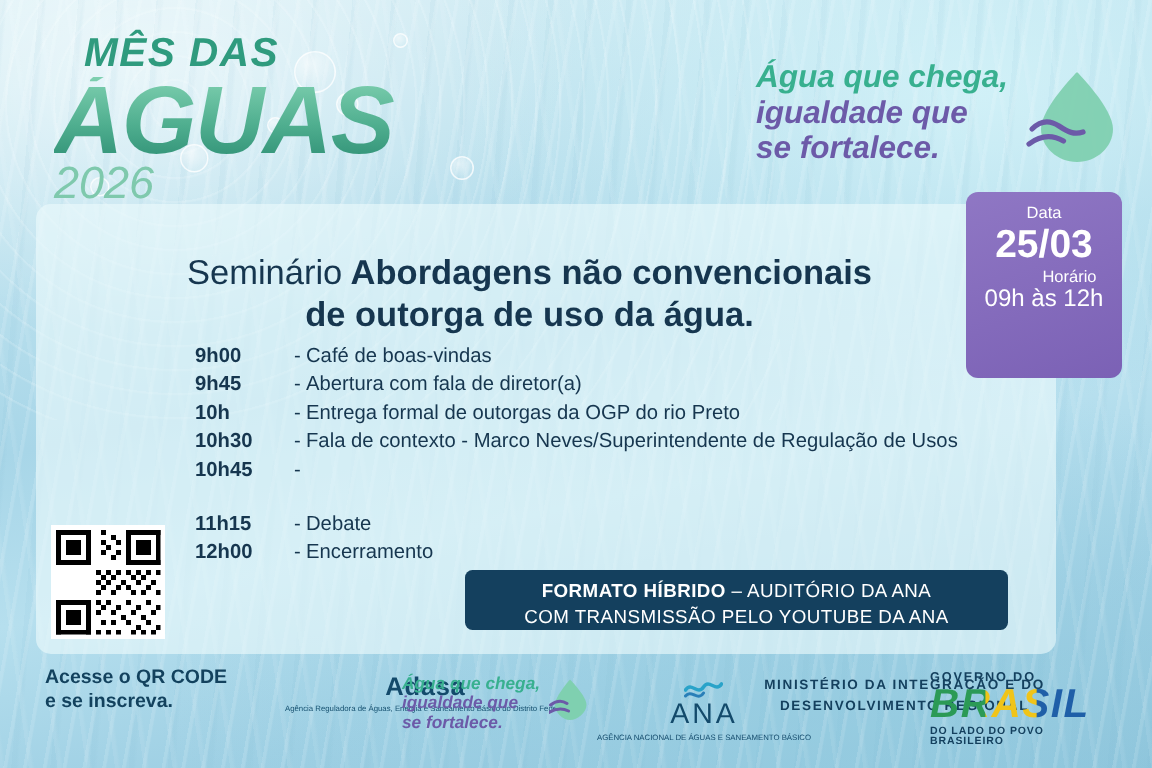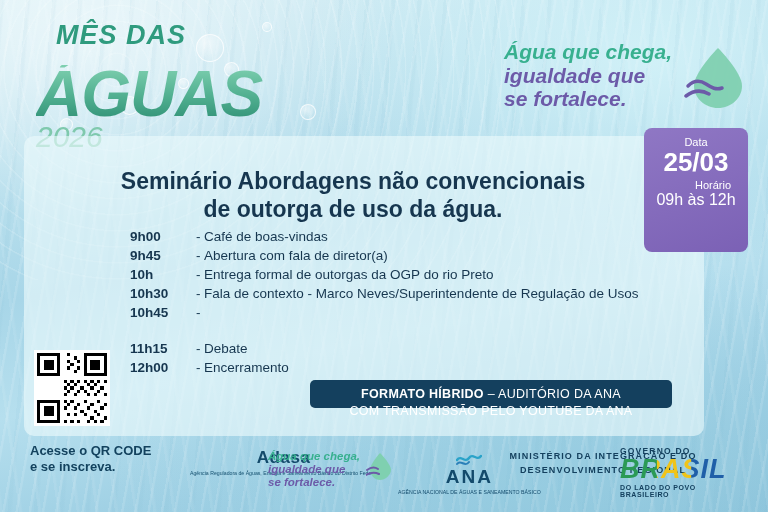--- a/index.html
+++ b/index.html
@@ -70,21 +70,21 @@
     font-size: 64px;
     font-weight: bold;
     font-style: italic;
     letter-spacing: -1px;
     line-height: 0.92;
     color: #69c2a4;
     background: linear-gradient(180deg,#7fd0b0 0%, #4fae8f 55%, #2e8f74 100%);
     -webkit-background-clip: text;
     background-clip: text;
     color: transparent;
-    margin-top: 16px;
+    margin-top: 2px;
   }
   .year {
     font-size: 30px;
     font-weight: normal;
     font-style: italic;
     color: #7fc9ad;
     text-align: left;
     width: 250px;
     margin-top: -4px;
   }
@@ -116,21 +116,21 @@
   .title {
     position: absolute;
     left: 48px; top: 168px;
     width: 610px;
     text-align: center;
     color: #16364f;
     font-size: 23px;
     line-height: 1.2;
     font-weight: 600;
   }
-  .title b { font-weight: bold; }
+  .title b { font-weight: normal; }
 
   
   .schedule {
     position: absolute;
     left: 130px; top: 228px;
     width: 560px;
     color: #16364f;
     font-size: 13.5px;
     line-height: 1.33;
   }
@@ -160,21 +160,21 @@
   }
   .badge .lbl { font-size: 11px; }
   .badge .big { font-size: 26px; font-weight: bold; letter-spacing: 0px; line-height: 1.1; }
   .badge .lbl2 { font-size: 11px; margin-top: 2px; margin-left: 34px; }
   .badge .hour { font-size: 16px; font-weight: normal; text-align: center; }
 
   
   .format {
     position: absolute;
     left: 310px; top: 380px;
-    width: 362px; height: 28px;
+    width: 362px; height: 40px;
     background: #14405e;
     color: #fff;
     border-radius: 5px;
     text-align: center;
     font-size: 12.5px;
     line-height: 1.35;
     padding-top: 6px;
     box-sizing: border-box;
     letter-spacing: 0.3px;
   }
@@ -203,21 +203,21 @@
   
   .footer { position: absolute; left: 0; top: 444px; width: 681px; height: 68px; padding-left: 35px; }
   .logo-adasa { position: absolute; left: 190px; top: 4px; text-align: center; color: #134a6b; }
   .logo-adasa .name { font-size: 17px; font-weight: bold; letter-spacing: .5px; }
   .logo-adasa .sub { font-size: 5.2px; line-height: 1.35; margin-top: 2px; color: #15506f; }
   .logo-slogan { position: absolute; left: 268px; top: 6px; font-style: italic; font-weight: bold; line-height: 1.15; }
   .logo-slogan .a { font-size: 11.5px; color: #38b08f; }
   .logo-slogan .b { font-size: 11.5px; color: #6c5aa8; }
   .logo-slogan .c { font-size: 11.5px; color: #6c5aa8; }
   .logo-ana { position: absolute; left: 398px; top: 6px; text-align: center; color: #134a6b; }
-  .logo-ana .name { font-size: 19px; font-weight: bold; letter-spacing: 2px; }
+  .logo-ana .name { font-size: 19px; font-weight: normal; letter-spacing: 2px; }
   .logo-ana .sub { font-size: 5.2px; line-height: 1.35; margin-top: 1px; }
   .logo-min { position: absolute; left: 490px; top: 6px; text-align: center; color: #14405e; font-size: 9px; font-weight: bold; letter-spacing: 1.1px; line-height: 1.5; }
   .logo-gov { position: absolute; left: 620px; top: 2px; }
   .logo-gov .top { font-size: 8.5px; font-weight: bold; color: #14405e; letter-spacing: 1.2px; }
   .logo-gov .brasil {
     font-size: 27px; font-weight: bold; font-style: italic; letter-spacing: 1px;
     background: linear-gradient(90deg,#2b9a56 0%, #2b9a56 34%, #f0c419 35%, #f0c419 66%, #1f5fa8 67%, #1f5fa8 100%);
     -webkit-background-clip: text; background-clip: text; color: transparent;
     line-height: 1;
   }

